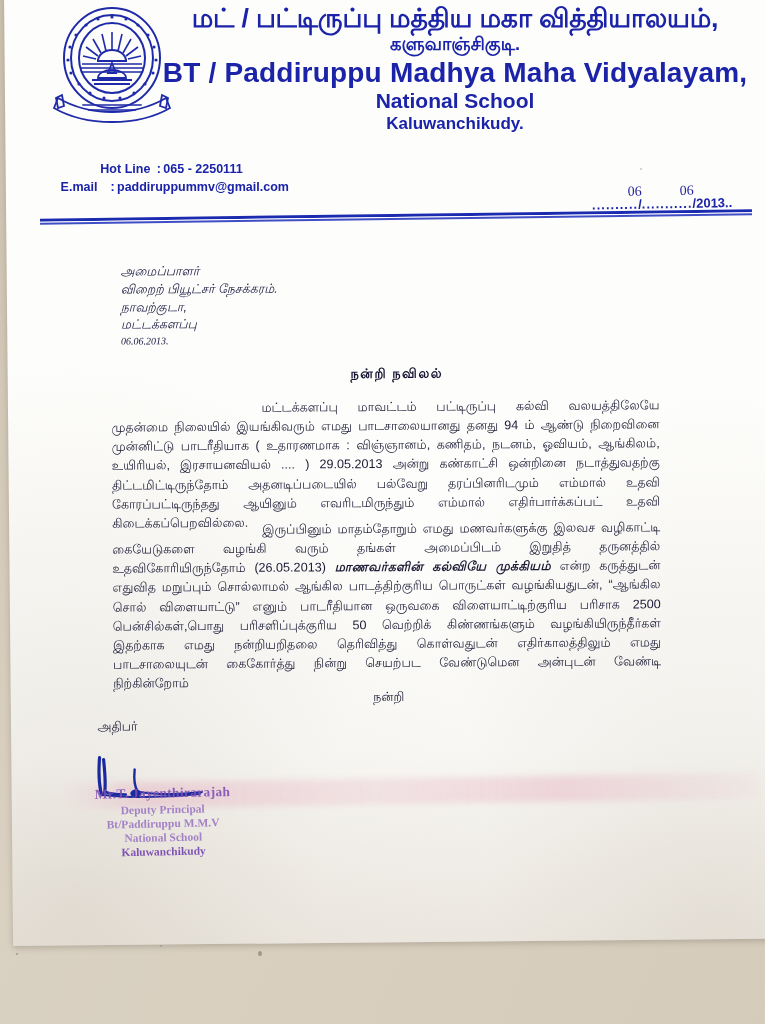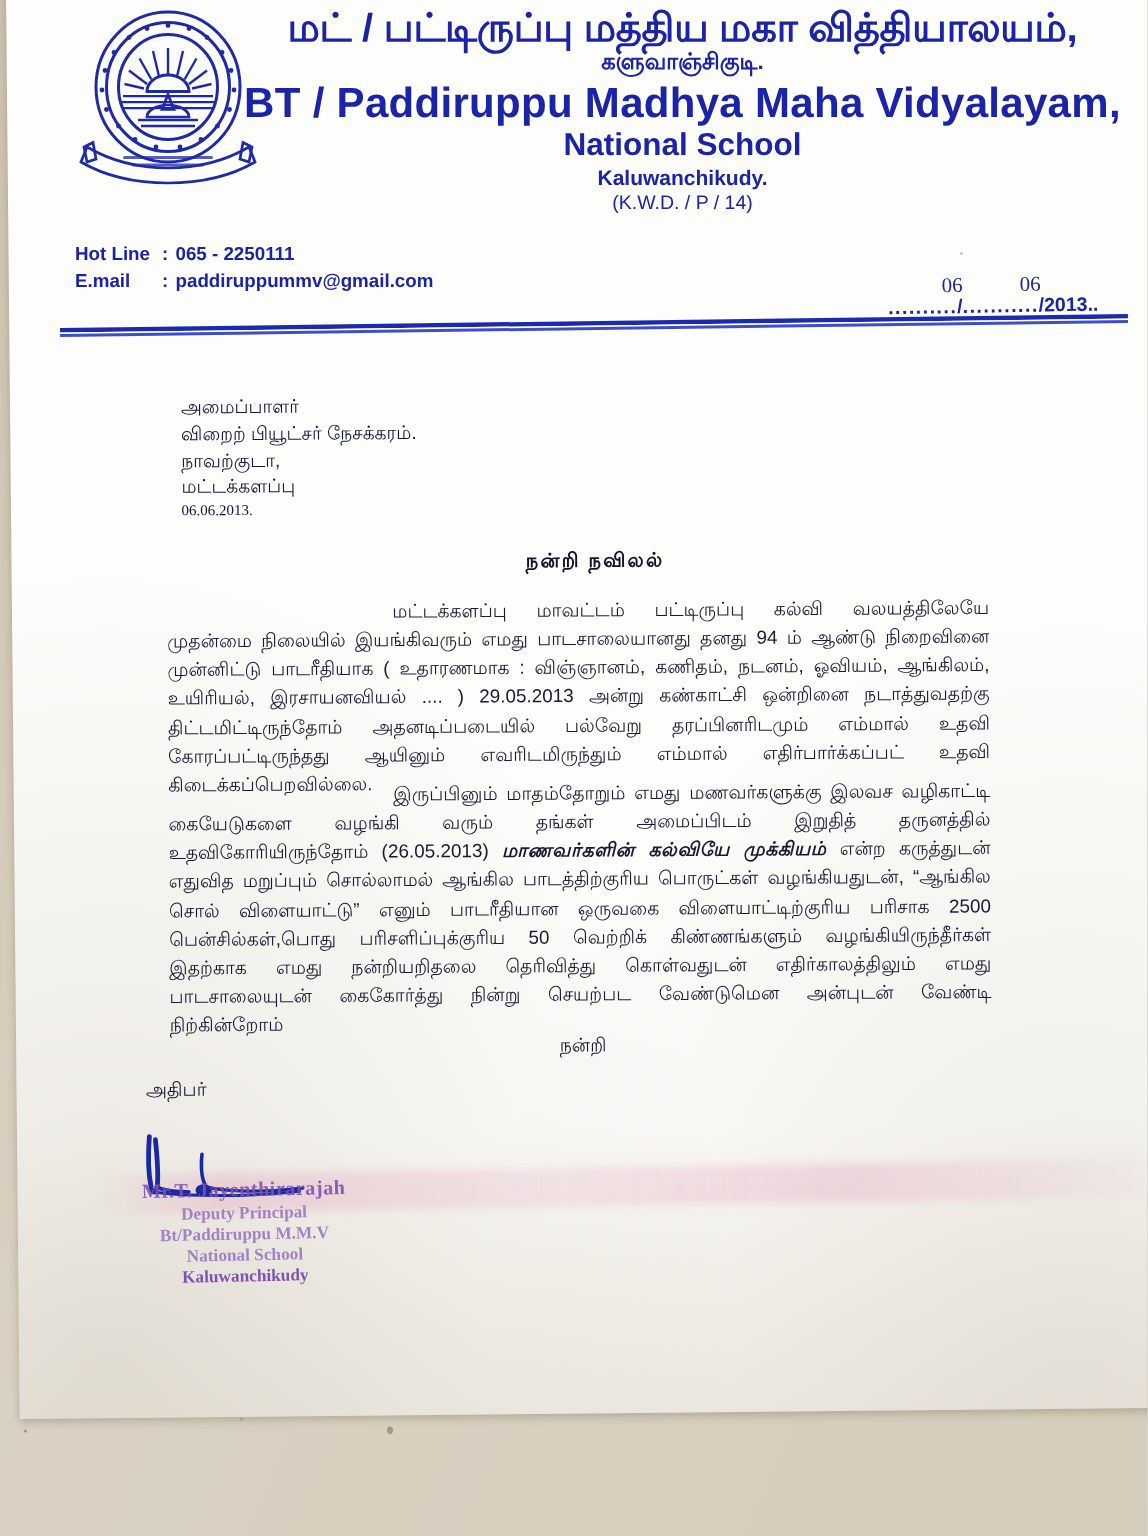--- a/index.html
+++ b/index.html
@@ -105,59 +105,59 @@
     line-height: 1.12;
     transform: scaleX(1.03);
   }
   .t-tam2 {
     font-size: 20px;
     font-weight: bold;
     line-height: 1.25;
     margin-top: 2px;
   }
   .t-tam3 {
-    font-size: 15px;
+    font-size: 18px;
     font-weight: bold;
     line-height: 1.25;
   }
   .t-eng1 {
     font-size: 28px;
     font-weight: bold;
     line-height: 1.15;
     margin-top: 1px;
     letter-spacing: 0.2px;
   }
   .t-eng2 {
     font-size: 21px;
     font-weight: bold;
     line-height: 1.18;
   }
   .t-eng3 {
-    font-size: 14px;
+    font-size: 17px;
     font-weight: bold;
     line-height: 1.18;
   }
   .t-code {
     font-size: 13px;
     font-weight: normal;
     line-height: 1.3;
     margin-top: 1px;
   }
 
   .contacts {
     position: absolute;
     left: 50px;
     top: 160px;
     font-size: 12.5px;
     font-weight: bold;
     line-height: 1.45;
     color: #1b23a8;
     white-space: nowrap;
   }
-  .contacts .row { display: block; }
+  .contacts .row { display: block; text-align: center; }
   .contacts .lbl { display: inline-block; width: 58px; }
   .contacts .sep { display: inline-block; width: 9px; }
 
   
   .datefield {
     position: absolute;
     left: 592px;
     top: 196px;
     width: 170px;
     font-size: 13px;
@@ -198,21 +198,21 @@
     transform-origin: 380px 500px;
   }
   .addr {
     position: absolute;
     left: 122px;
     top: 262px;
     font-size: 12.5px;
     line-height: 1.42;
     color: #15153f;
   }
-  .addr .ln { display: block; white-space: nowrap; }
+  .addr .ln { display: block; white-space: nowrap; font-style: italic; }
   .addr .lat { font-family: "Liberation Serif", serif; font-size: 10px; }
 
   .subject {
     position: absolute;
     left: 0;
     top: 366px;
     width: 765px;
     text-align: center;
     padding-left: 30px;
     box-sizing: border-box;
@@ -396,21 +396,20 @@
           </g>
         </svg>
       </div>
 
       <div class="head-titles">
         <div class="t-tam1">மட் / பட்டிருப்பு மத்திய மகா வித்தியாலயம்,</div>
         <div class="t-tam3">களுவாஞ்சிகுடி.</div>
         <div class="t-eng1">BT / Paddiruppu Madhya Maha Vidyalayam,</div>
         <div class="t-eng2">National School</div>
         <div class="t-eng3">Kaluwanchikudy.</div>
-        <div class="t-code">(K.W.D. / P / 14)</div>
       </div>
 
       <div class="contacts">
         <span class="row">
           <span class="lbl">Hot Line</span><span class="sep">:</span><span>065 - 2250111</span>
         </span>
         <span class="row">
           <span class="lbl">E.mail</span><span class="sep">:</span><span>paddiruppummv@gmail.com</span>
         </span>
       </div>

